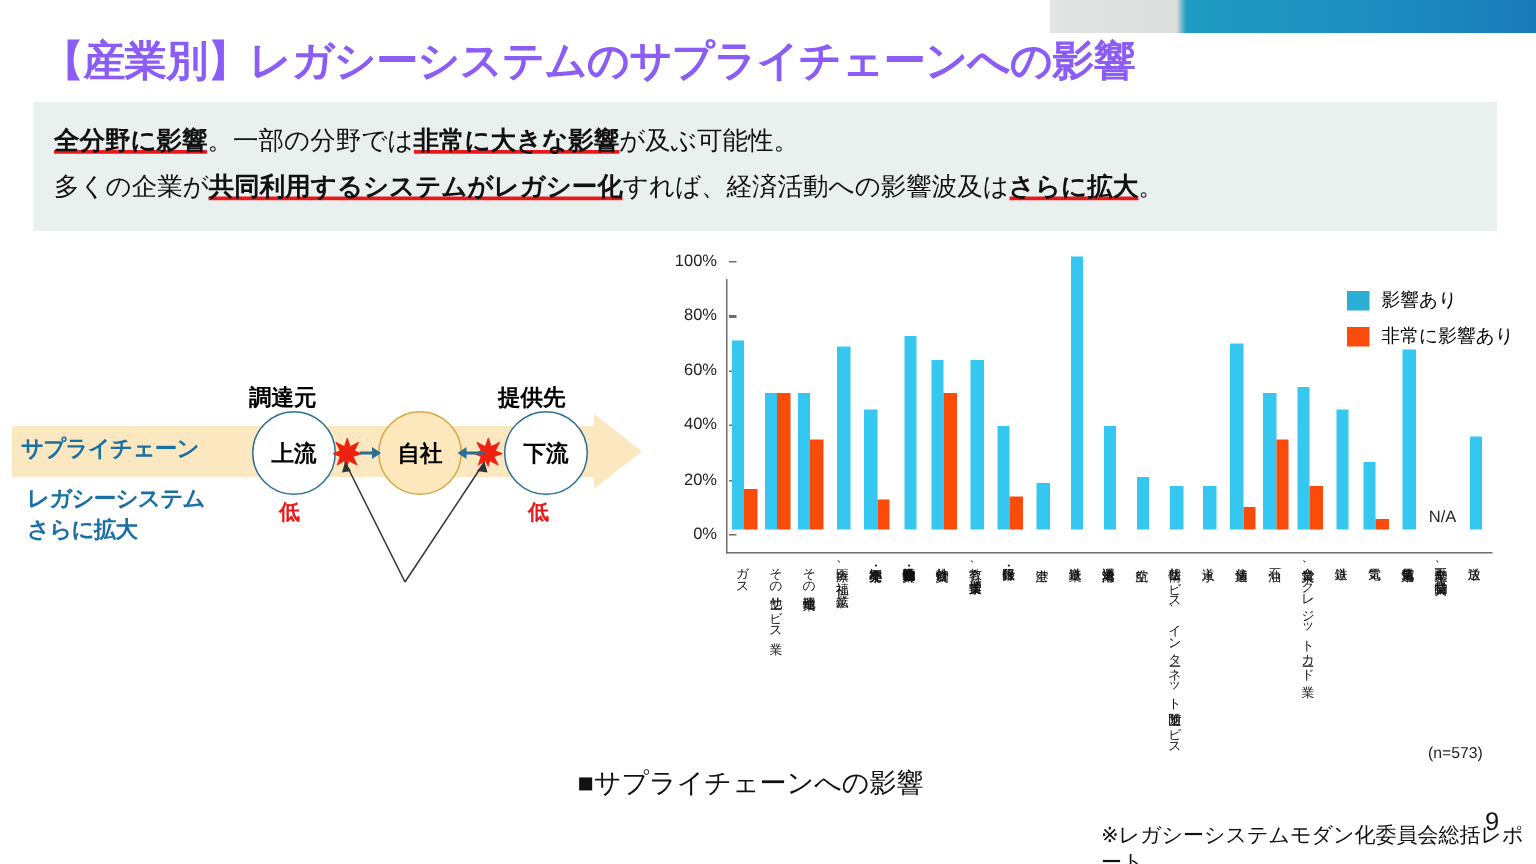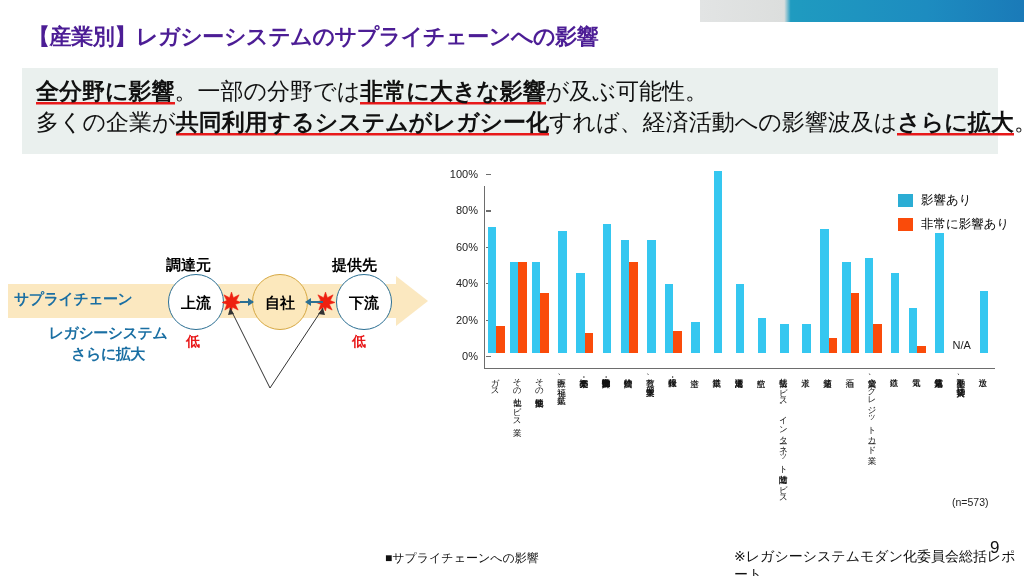--- a/index.html
+++ b/index.html
@@ -13,31 +13,31 @@
 
   
   .hdr-accent{
     position:absolute;top:0;left:700px;width:324px;height:22px;
     background:linear-gradient(90deg,#e2e4e4 0%,#dcdedd 26%,#1f9bc0 28%,#1d8cc0 70%,#1a7ab8 100%);
   }
 
   
   .title{
     position:absolute;left:28px;top:22px;width:960px;
-    font-size:22px;font-weight:bold;letter-spacing:-0.4px;
-    color:#4c1d95;white-space:nowrap;
+    font-size:28px;font-weight:bold;letter-spacing:-0.4px;
+    color:#8b5cf6;white-space:nowrap;
   }
 
   
   .sub-box{
     position:absolute;left:22px;top:68px;width:976px;height:86px;
     background:#eaf0ee;
     padding:10px 14px 0 14px;box-sizing:border-box;
   }
-  .sub-line{font-size:23px;line-height:31px;white-space:nowrap;color:#111;font-family:Liberation Mono, monospace;}
+  .sub-line{font-size:17px;line-height:31px;white-space:nowrap;color:#111;}
   .hl{
     font-weight:bold;
     background-image:linear-gradient(#e8191a,#e8191a);
     background-repeat:no-repeat;
     background-size:100% 2.5px;
     background-position:0 95%;
   }
 
   
   .diagram{position:absolute;left:0;top:170px;width:440px;height:360px;}
@@ -53,21 +53,21 @@
     position:absolute;left:396px;top:106px;width:0;height:0;
     border-top:25px solid transparent;border-bottom:25px solid transparent;
     border-left:32px solid #fbe8c0;
   }
   .lbl-sc{
     position:absolute;left:14px;top:120px;font-size:15px;font-weight:bold;color:#1a6fa3;
     letter-spacing:-0.5px;
   }
   .lbl-legacy{
     position:absolute;left:18px;top:152px;font-size:15px;font-weight:bold;color:#1a6fa3;
-    line-height:21px;text-align:center;width:180px;letter-spacing:-0.5px;
+    line-height:21px;width:180px;letter-spacing:-0.5px;
   }
 
   .node{
     position:absolute;width:54px;height:54px;border-radius:50%;
     border:1.4px solid #2b6f93;background:#ffffff;
     display:flex;align-items:center;justify-content:center;
     font-size:15px;font-weight:bold;line-height:17px;text-align:center;
   }
   .node-up   {left:168px;top:104px;}
   .node-self {left:252px;top:104px;background:#fce8bc;border-color:#d6a843;}
@@ -135,21 +135,21 @@
 
   .legend{position:absolute;left:466px;top:14px;font-size:12.5px;}
   .lg-row{display:flex;align-items:center;margin-bottom:7px;}
   .lg-sw{width:15px;height:13px;margin-right:8px;}
   .lg-sw.b{background:#2badd4;}
   .lg-sw.o{background:#fa4b0a;}
 
   .nnote{position:absolute;left:520px;top:318px;font-size:10.5px;color:#222;}
 
   
-  .cap-sc{position:absolute;left:385px;top:510px;font-size:12px;color:#111;margin-top:40px;}
+  .cap-sc{position:absolute;left:385px;top:510px;font-size:18px;color:#111;}
   .src{position:absolute;left:734px;top:548px;font-size:14px;color:#111;}
   .pageno{position:absolute;left:990px;top:538px;font-size:17px;color:#111;}
 </style>
 </head>
 <body>
 
 <div class="hdr-accent"></div>
 <div class="title">【産業別】レガシーシステムのサプライチェーンへの影響</div>
 
 <div class="sub-box">

